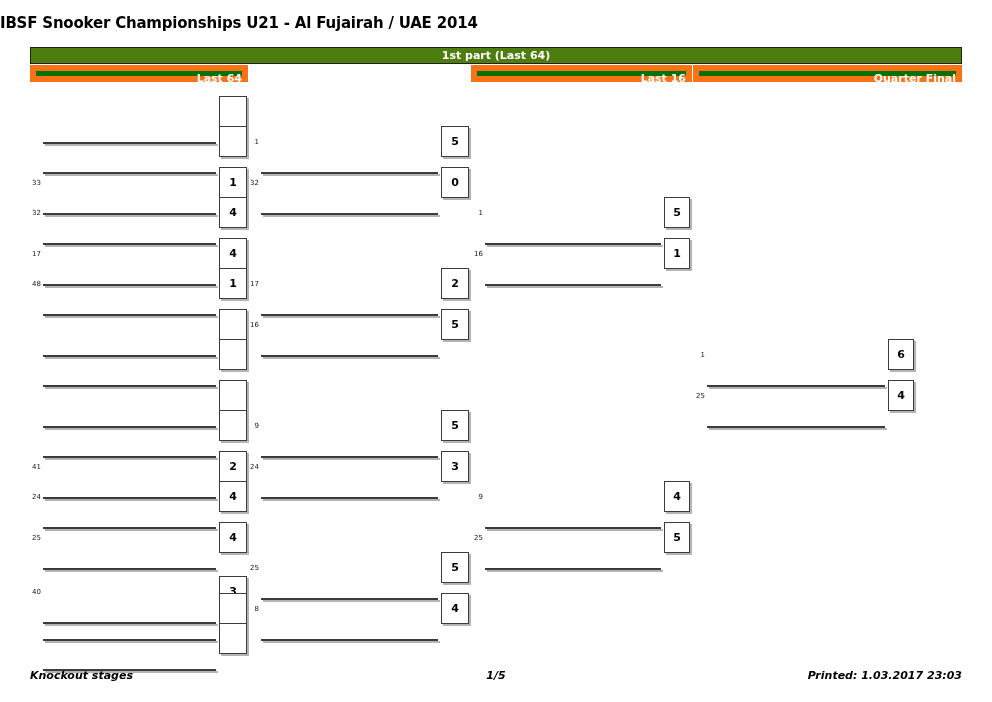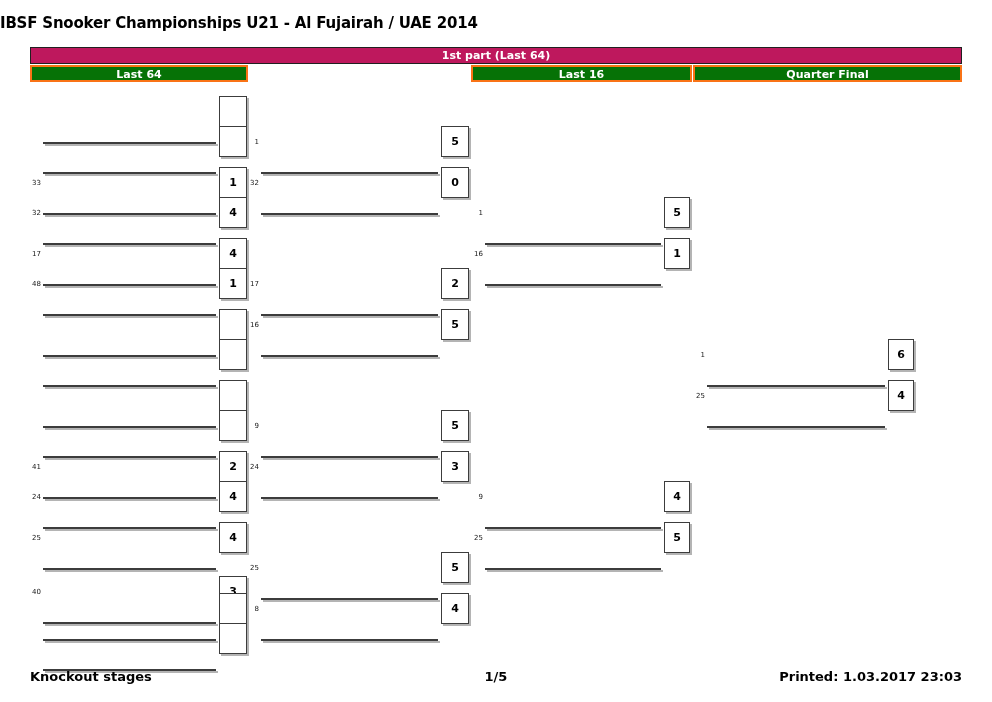--- a/index.html
+++ b/index.html
@@ -7,27 +7,27 @@
     position:relative; width:992px; height:702px; background:#ffffff;
     font-family:"DejaVu Sans","Liberation Sans",sans-serif; color:#000;
     overflow:hidden;
   }
   .title {
     position:absolute; top:14px; left:0; width:100%;
     font-size:15px; font-weight:bold; letter-spacing:-0.2px;
   }
   .banner {
     position:absolute; top:47px; left:30px; width:932px; height:17px;
-    background:#be185d; border:1px solid #202020; box-sizing:border-box;
+    background:#4d7c0f; border:1px solid #202020; box-sizing:border-box;
     color:#fff; font-size:11px; font-weight:bold; text-align:center; line-height:15px;
   }
   .colhead {
     position:absolute; top:65px; height:17px;
-    background:#067206; border:2px solid #f97316; box-sizing:border-box;
-    color:#fff; font-size:11px; font-weight:bold; text-align:center; line-height:15px;
+    background:#067206; border:6px solid #f97316; box-sizing:border-box;
+    color:#fff; font-size:11px; font-weight:bold; text-align:right; line-height:15px;
   }
   .ch64 { left:30px;  width:218px; }
   .ch32 { left:249px; width:221px; }
   .ch16 { left:471px; width:221px; }
   .chqf { left:693px; width:269px; }
 
   .row { position:absolute; height:31px; display:flex; box-sizing:border-box; align-items:stretch; }
   .c64 { left:30px;  width:217px; }
   .c32 { left:248px; width:221px; }
   .c16 { left:470px; width:220px; }
@@ -46,21 +46,21 @@
   }
   .scorebox {
     flex:none; width:28px; margin-left:3px; background:#fff;
     border:1px solid #3c3c3c; box-shadow:2px 2px 0 #b4b4b4; box-sizing:border-box;
     display:flex; align-items:center; justify-content:center;
     font-size:11px; font-weight:bold;
   }
   .c16 .scorebox, .cqf .scorebox { width:26px; }
 
   .footer-left, .footer-center, .footer-right {
-    position:absolute; top:669px; font-size:13px; font-weight:bold; 
+    position:absolute; top:669px; font-size:11px; font-weight:bold; font-style:italic;
   }
   .footer-left  { left:30px; }
   .footer-center{ left:0; width:100%; text-align:center; }
   .footer-right { right:30px; }
 </style>
 </head>
 <body>
 
 <div class="page">
 

